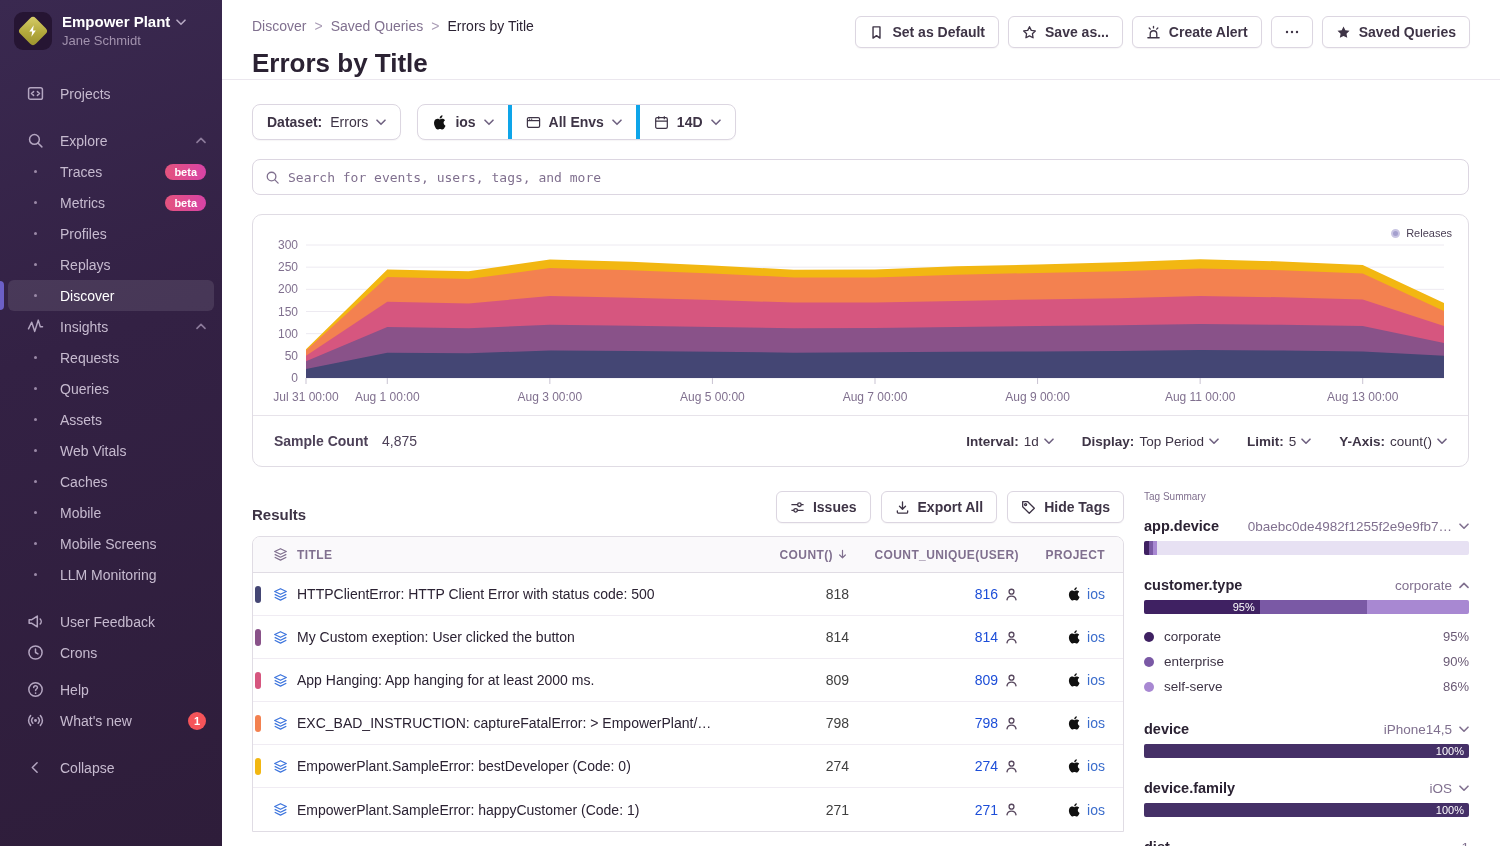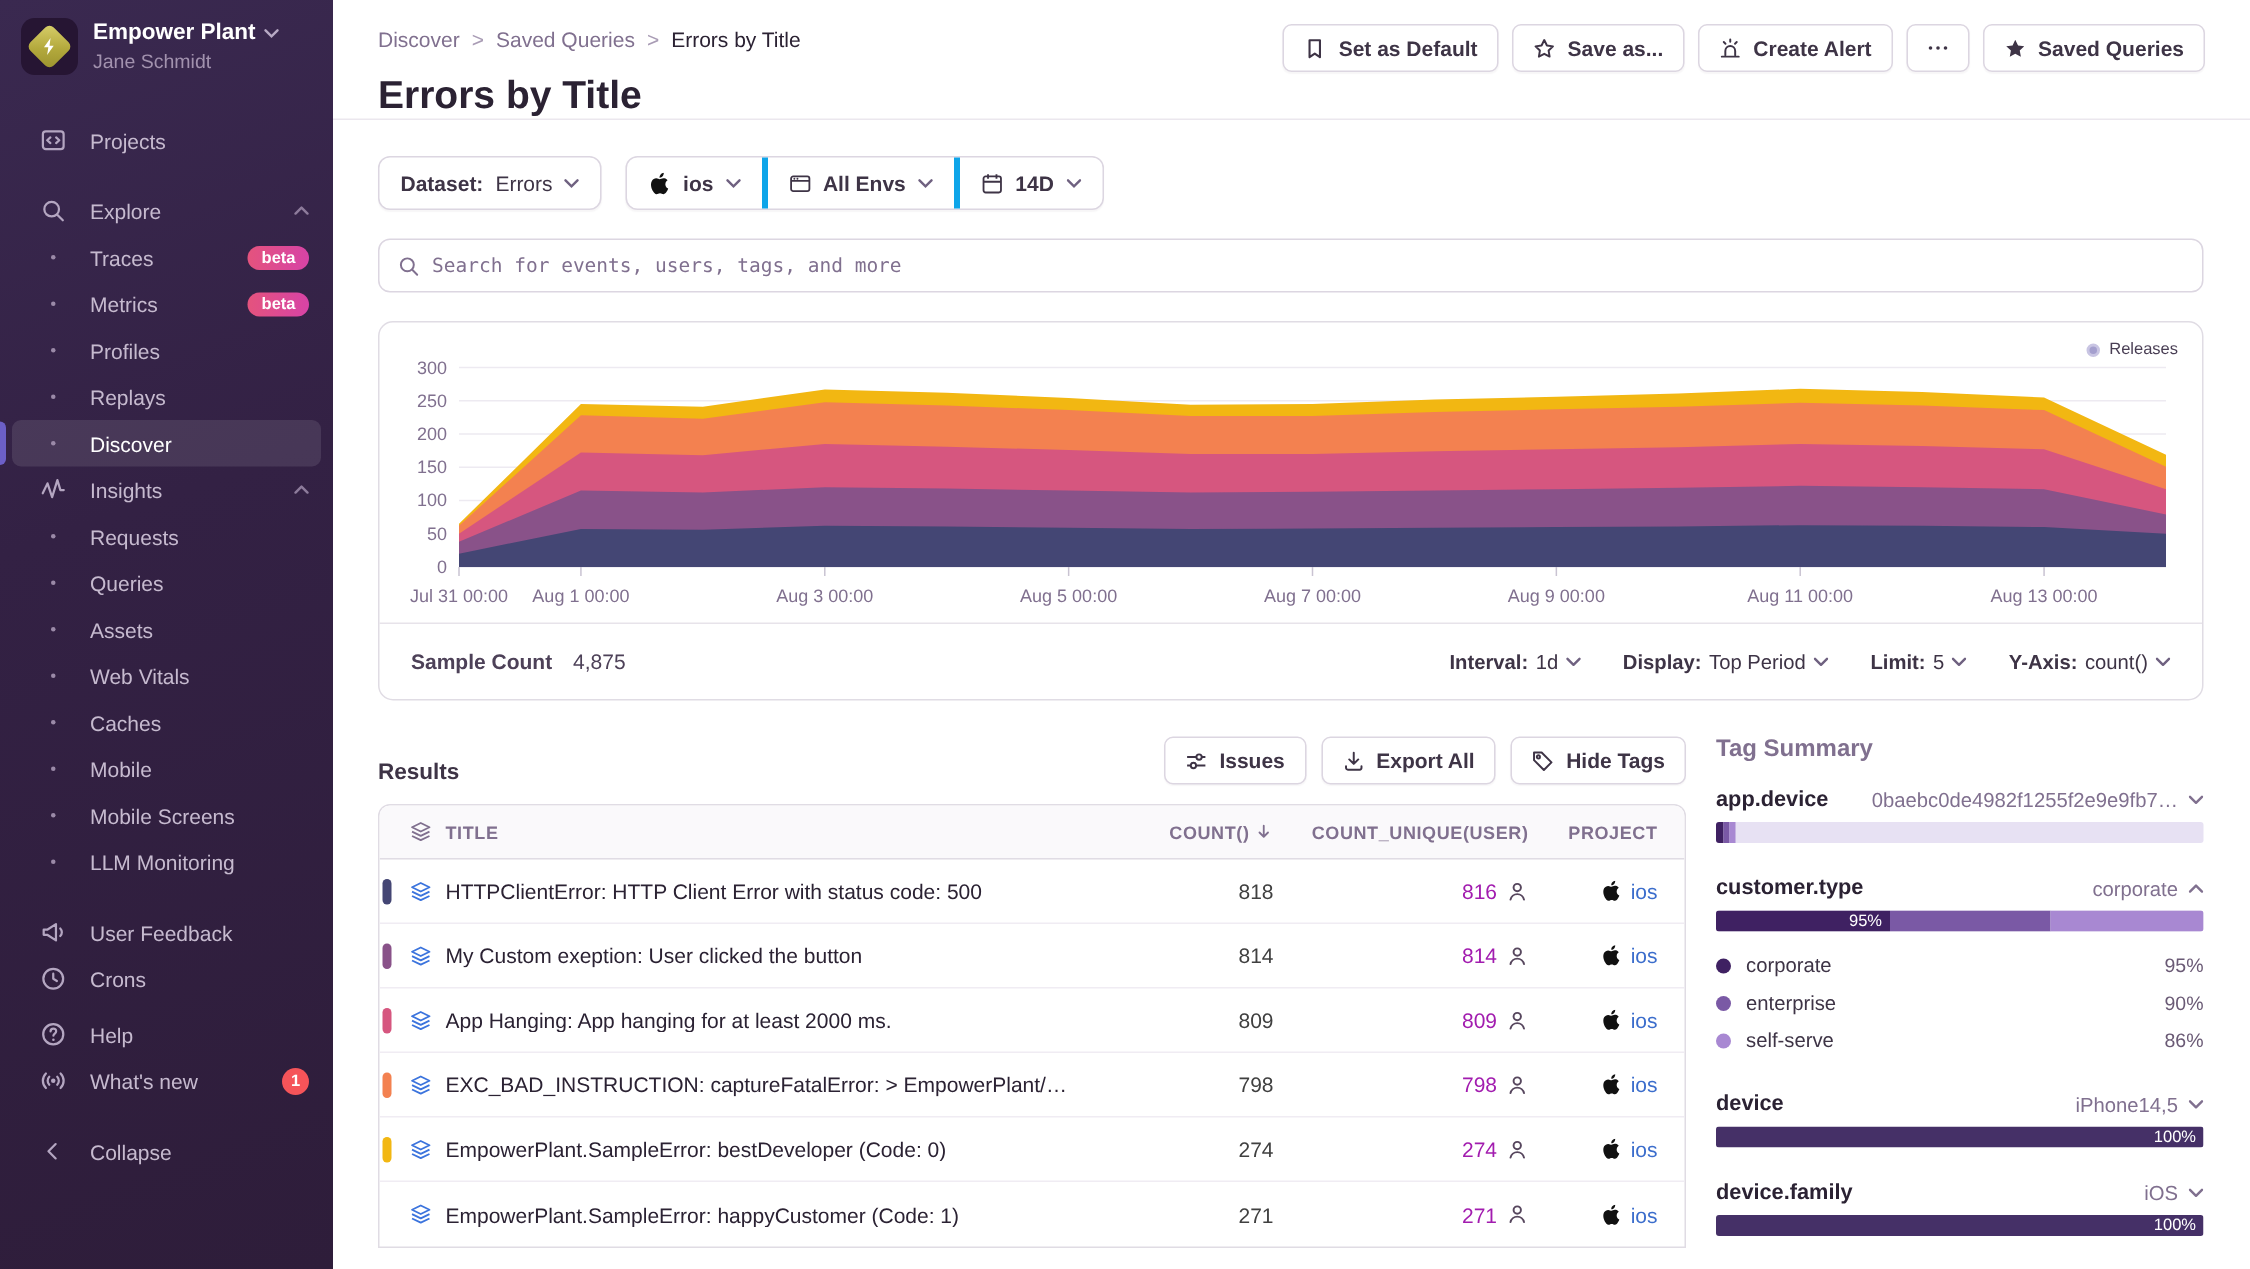--- a/index.html
+++ b/index.html
@@ -91,29 +91,29 @@
   .thead .hicon { display:flex; justify-content:center; color:#80708f; }
   .thead .right { text-align:right; }
   .thead .count-h { display:flex; align-items:center; justify-content:flex-end; gap:3px; }
   .thead .proj-h { padding-right:18px; }
   .trow { height:43px; border-bottom:1px solid #f0ecf3; font-size:14px; cursor:pointer; }
   .trow:last-child { border-bottom:none; }
   .chip { display:block; width:6px; height:17px; border-radius:3px; margin-left:2px; }
   .rowicon { display:flex; justify-content:center; color:#3c74dd; }
   .titlecell { color:#2b2233; white-space:nowrap; overflow:hidden; text-overflow:ellipsis; padding-right:12px; }
   .numcell { text-align:right; color:#404040; }
-  .uniquecell { display:flex; align-items:center; justify-content:flex-end; gap:6px; color:#a21caf; }
+  .uniquecell { display:flex; align-items:center; justify-content:flex-end; gap:6px; color:#1d4ed8; }
   .uniquecell .picon { display:flex; color:#57475e; }
   .projcell { display:flex; align-items:center; justify-content:flex-end; gap:6px; padding-right:18px; }
   .projcell .aicon { display:flex; color:#111; }
   .projcell .pname { color:#3b6dcc; }
 
   
   .tags-col { width:325px; flex:0 0 325px; }
-  .tags-title { font-size:16px; font-weight:700; color:#80708f; }
+  .tags-title { font-size:10px; font-weight:400; color:#80708f; }
   .tag-section { margin-top:22px; }
   .tag-section:first-of-type { margin-top:16px; }
   .tag-head { display:flex; align-items:center; }
   .tag-name { font-size:14.5px; font-weight:700; color:#2b2233; }
   .tag-val { margin-left:auto; font-size:13.5px; color:#80708f; display:flex; align-items:center; gap:7px; cursor:pointer; }
   .tag-val .chev { color:#80708f; }
   .tag-bar { margin-top:7px; height:14px; border-radius:2px; background:#e7e1f3; display:flex; overflow:hidden; }
   .tag-seg { height:100%; display:flex; align-items:center; justify-content:flex-end; }
   .tag-seg span { color:#fff; font-size:11px; padding-right:5px; }
   .tag-legend { margin-top:10px; }

